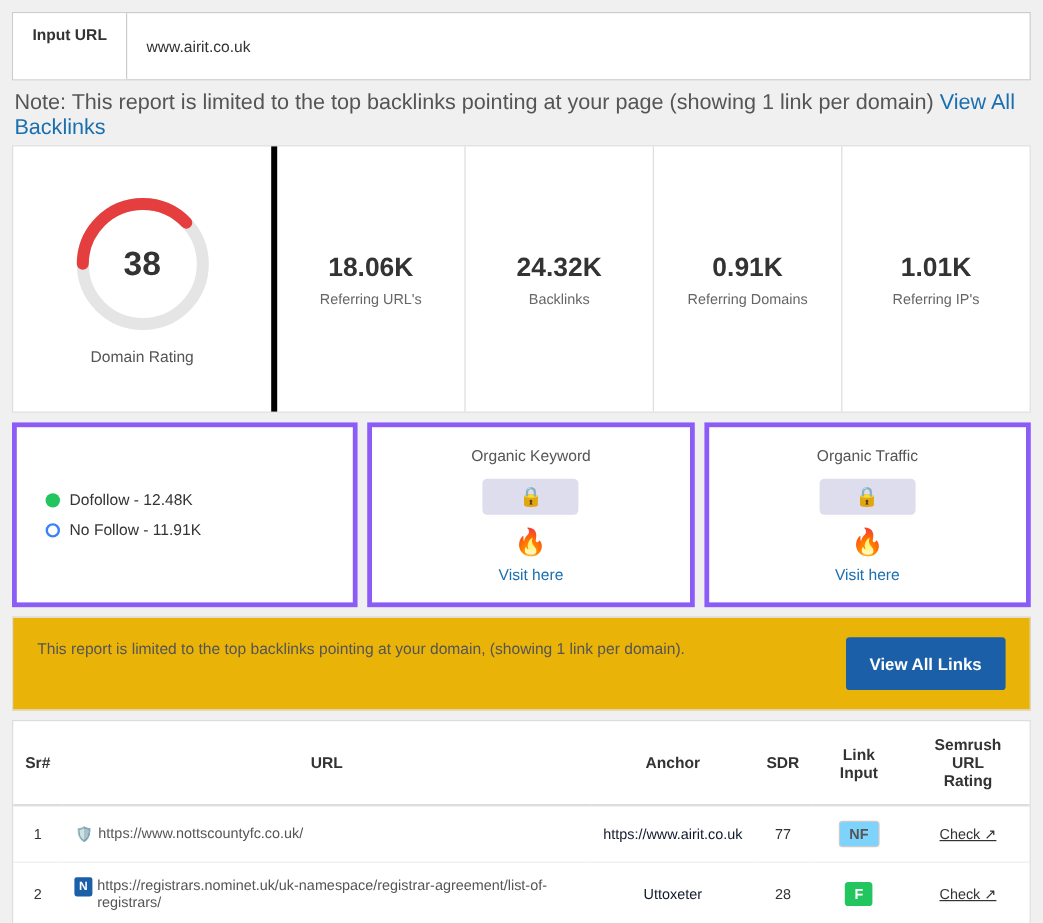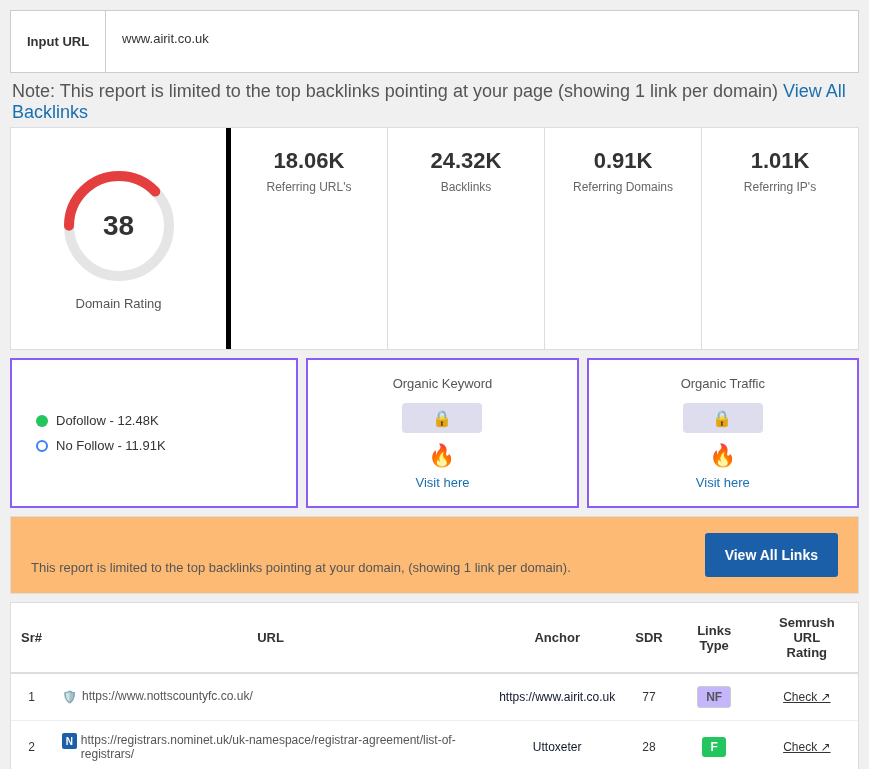--- a/index.html
+++ b/index.html
@@ -1,71 +1,71 @@
 <!DOCTYPE html>
 <html><head>
   <meta charset="utf-8">
   <style>
     * { box-sizing: border-box; margin: 0; padding: 0; }
     body { font-family: Arial, sans-serif; background: #f0f0f0; font-size: 13px; color: #333; }
     .container { width: 869px; background: #f0f0f0; padding: 10px; }
 
     
     .input-url-row { display: flex; border: 1px solid #ccc; background: #fff; margin-bottom: 8px; }
-    .input-url-label { background: #fff; padding: 23px 16px; font-weight: bold; border-right: 1px solid #ccc; white-space: nowrap; }
+    .input-url-label { background: #fff; padding: 10px 16px; font-weight: bold; border-right: 1px solid #ccc; white-space: nowrap; }
     .input-url-value { padding: 20px 16px; color: #333; }
 
     
     .note-row { font-size: 18px; color: #555; margin-bottom: 4px; padding: 0 2px; }
     .note-row a { color: #1a6faf; text-decoration: none; }
 
     
     .stats-panel { display: flex; background: #fff; border: 1px solid #ddd; margin-bottom: 8px; }
     .domain-rating-box { width: 220px; display: flex; flex-direction: column; align-items: center; justify-content: flex-start; padding: 38px; border-right: 5px solid #000000; }
     .gauge-container { position: relative; width: 120px; height: 120px; }
     .gauge-container svg { width: 120px; height: 120px; }
     .gauge-number { position: absolute; top: 50%; left: 50%; transform: translate(-50%, -50%); font-size: 28px; font-weight: bold; color: #333; }
     .domain-rating-label { margin-top: 10px; font-size: 13px; color: #555; }
     .stats-numbers { display: flex; flex: 1; }
-    .stat-item { flex: 1; display: flex; flex-direction: column; align-items: center; justify-content: flex-start; padding: 20px 10px; border-right: 1px solid #ddd; }
+    .stat-item { flex: 1; display: flex; flex-direction: column; align-items: center; justify-content: center; padding: 20px 10px; border-right: 1px solid #ddd; }
     .stat-item:last-child { border-right: none; }
     .stat-value { font-size: 22px; font-weight: bold; color: #333; margin-bottom: 6px; }
     .stat-label { font-size: 12px; color: #666; text-align: center; }
 
     
     .cards-row { display: flex; gap: 8px; margin-bottom: 8px; }
-    .card { background: #fff; border: 2px solid #8b5cf6; flex: 1; padding: 16px; display: flex; flex-direction: column; align-items: center; justify-content: center; }
+    .card { background: #fff; border: 4px solid #8b5cf6; flex: 1; padding: 16px; display: flex; flex-direction: column; align-items: center; justify-content: center; }
     .card-left { align-items: flex-start; justify-content: center; padding: 20px 24px; }
     .link-type-item { display: flex; align-items: center; margin-bottom: 10px; font-size: 13px; }
     .link-type-item:last-child { margin-bottom: 0; }
     .dot { width: 12px; height: 12px; border-radius: 50%; margin-right: 8px; display: inline-block; }
     .dot-green { background: #22c55e; }
     .dot-blue { width: 12px; height: 12px; border-radius: 50%; border: 2px solid #3b82f6; margin-right: 8px; display: inline-block; background: transparent; }
     .card-title { font-size: 13px; color: #555; margin-bottom: 12px; }
     .blurred-img { width: 80px; height: 30px; background: #dde; border-radius: 4px; position: relative; display: flex; align-items: center; justify-content: center; margin-bottom: 10px; }
     .lock-icon { font-size: 16px; }
     .fire-icon { font-size: 22px; margin-bottom: 6px; }
     .visit-link { color: #1a6faf; text-decoration: none; font-size: 13px; }
 
     
-    .report-banner { background: #fdba74; border: 1px solid #ddd; margin-bottom: 8px; display: flex; align-items: flex-end; padding: 16px 20px; gap: 20px; }
+    .report-banner { background: #eab308; border: 1px solid #ddd; margin-bottom: 8px; display: flex; align-items: flex-start; padding: 16px 20px; gap: 20px; }
     .report-text { flex: 1; font-size: 13px; color: #555; line-height: 1.5; }
     .view-all-btn { background: #1a5fa8; color: #fff; border: none; padding: 14px 20px; font-size: 14px; font-weight: bold; cursor: pointer; border-radius: 3px; white-space: nowrap; }
 
     
     .table-container { background: #fff; border: 1px solid #ddd; }
     table { width: 100%; border-collapse: collapse; }
     thead tr { border-bottom: 2px solid #ddd; }
     th { padding: 12px 10px; text-align: center; font-size: 13px; font-weight: bold; color: #333; }
     td { padding: 12px 10px; text-align: center; font-size: 12px; color: #333; border-bottom: 1px solid #eee; }
     td.url-cell { text-align: left; font-size: 12px; }
     td.url-cell a { color: #555; text-decoration: none; }
     .anchor-cell { color: #0f172a; }
     .badge { display: inline-block; padding: 3px 8px; border-radius: 3px; font-size: 12px; font-weight: bold; }
-    .badge-nf { background: #c4b5fd; color: #555; border: 1px solid #ccc; }
+    .badge-nf { background: #7dd3fc; color: #555; border: 1px solid #ccc; }
     .badge-f { background: #22c55e; color: #fff; }
     .check-link { color: #333; font-size: 12px; }
     .n-favicon { width: 16px; height: 16px; background: #1a5fa8; color: #fff; font-size: 10px; font-weight: bold; display: inline-flex; align-items: center; justify-content: center; vertical-align: middle; margin-right: 4px; border-radius: 2px; }
     .shield-favicon { width: 16px; height: 16px; display: inline-flex; align-items: center; justify-content: center; vertical-align: middle; margin-right: 4px; font-size: 12px; }
     .url-row-wrap { display: flex; align-items: flex-start; }
     .url-text-wrap { display: flex; flex-direction: column; }
   </style>
 </head>
 <body>
 
@@ -156,21 +156,21 @@
   </div>
 
   <div class="table-container">
     <table>
       <thead>
         <tr>
           <th>Sr#</th>
           <th>URL</th>
           <th>Anchor</th>
           <th>SDR</th>
-          <th>Links Type</th>
+          <th>Link Input</th>
           <th>Semrush URL<br>Rating</th>
         </tr>
       </thead>
       <tbody>
         <tr>
           <td>1</td>
           <td class="url-cell">
             <div class="url-row-wrap">
               <span class="shield-favicon">🛡️</span>
               <div class="url-text-wrap">

